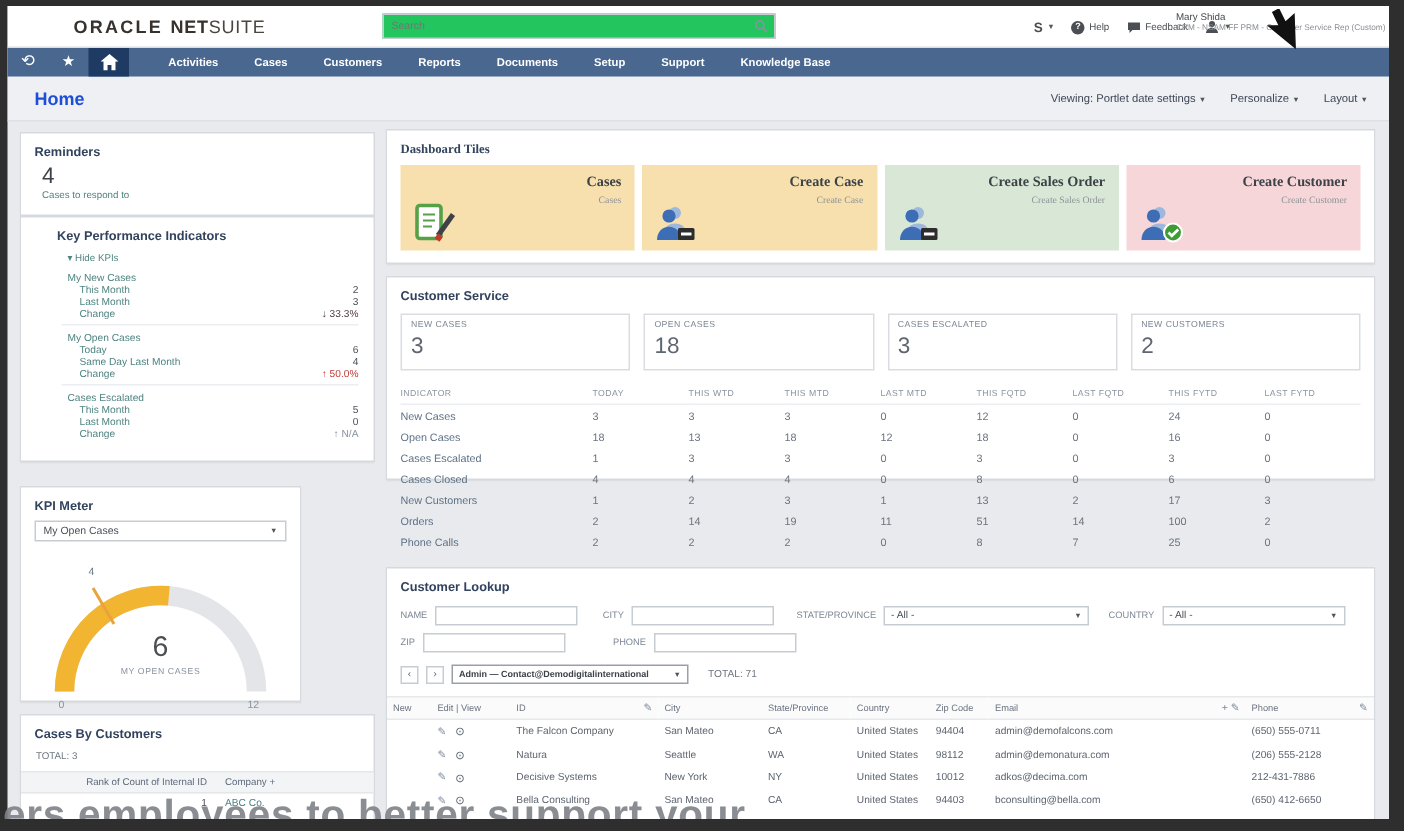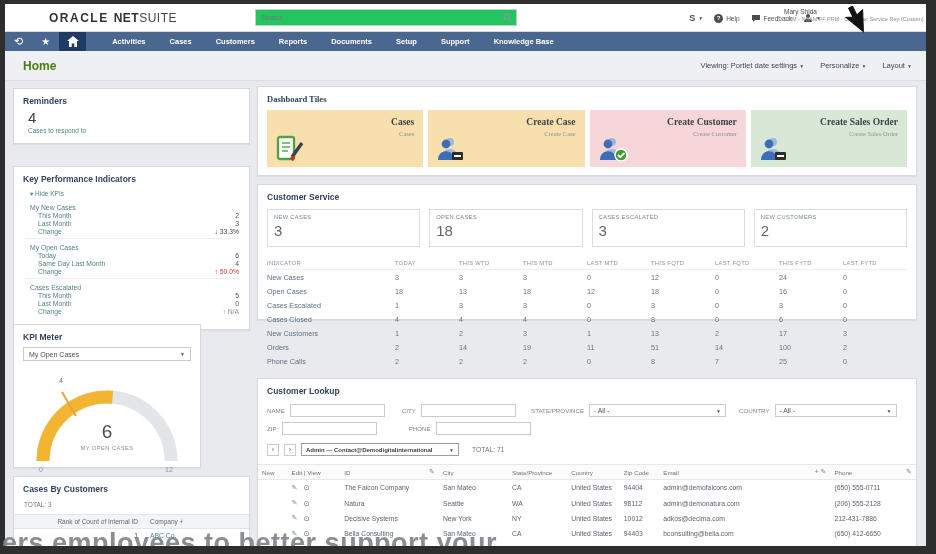--- a/index.html
+++ b/index.html
@@ -47,21 +47,21 @@
   .home-tile { width:27px; height:19px; background:#1f3b63; display:flex; align-items:center;
     justify-content:center; cursor:pointer; }
   .nav-items { display:flex; margin-left:14px; gap:0; }
   .nav-item { color:#fff; font-size:7.5px; font-weight:bold; padding:0 12px;
     line-height:19px; cursor:pointer; }
 
   
   .pagehead { position:absolute; left:0; top:47px; width:921px; height:30px;
     background:#eef0f4; border-bottom:1px solid #dcdfe4; }
   .page-title { position:absolute; left:18px; top:8px; font-size:12px; font-weight:bold;
-    color:#4d7c0f; }
+    color:#1d4ed8; }
   .ph-right { position:absolute; right:14px; top:10px; display:flex; gap:16px;
     font-size:7.5px; color:#3e4654; }
   .ph-right span { cursor:pointer; }
 
   .card { position:absolute; background:#fff; border:1px solid #d6d9de;
     box-shadow:0 1px 1px rgba(0,0,0,.05); }
   .card-title { font-size:8.5px; font-weight:bold; color:#32435e; padding:7px 9px 3px; }
 
   
   .rem-num { font-size:16px; color:#3d4document; color:#3c4248; padding:0 0 0 14px; font-weight:normal;}
@@ -217,21 +217,21 @@
         <span><span>Layout</span> <span class="caret">▼</span></span>
       </div>
     </div>
 
     <div class="card" style="left:8px; top:84px; width:237px; height:56px;">
       <div class="card-title">Reminders</div>
       <div class="rem-num" style="font-size:15px;color:#3c4248;padding-left:14px;">4</div>
       <div class="rem-link">Cases to respond to</div>
     </div>
 
-    <div class="card" style="left:8px; top:162px; width:237px; height:164px;">
+    <div class="card" style="left:8px; top:140px; width:237px; height:164px;padding-left:15px;">
       <div class="card-title">Key Performance Indicators</div>
       <div class="kpi-toggle">▾ <span>Hide KPIs</span></div>
       <div id="kpi-groups">
           <div class="kpi-group">
             <div class="kpi-gname">My New Cases</div>
             <div class="kpi-row">
               <span class="lbl">This Month</span>
               <span class="val">2</span>
             </div>
             <div class="kpi-row">
@@ -325,35 +325,35 @@
                 <rect x="14.6" y="21" width="4" height="4" fill="#c0392b" transform="rotate(35 16 23)"></rect>
               </svg></span></div>
           <div class="tile" style="background: rgb(247, 224, 173);"><div class="t-title">Create Case</div><div class="t-sub">Create Case</div><span><svg width="32" height="26" viewBox="0 0 32 26" style="position: absolute; left: 9px; bottom: 5px;">
                 <circle cx="13" cy="6" r="4" fill="#9db8dc"></circle>
                 <path d="M5 21 c0-5 3.5-8 8-8 s8 3 8 8 v2 H5 z" fill="#9db8dc"></path>
                 <circle cx="9" cy="8" r="4.4" fill="#3d6eb5"></circle>
                 <path d="M1 24 c0-5.5 3.6-8.8 8-8.8 s8 3.3 8 8.8 z" fill="#3d6eb5"></path>
                 <rect x="15" y="16" width="11" height="8" rx="1" fill="#2d2d2d"></rect>
                 <rect x="17" y="19" width="7" height="2" fill="#fff"></rect>
               </svg></span></div>
+          <div class="tile" style="background: rgb(217, 232, 214);"><div class="t-title">Create Sales Order</div><div class="t-sub">Create Sales Order</div><span><svg width="32" height="26" viewBox="0 0 32 26" style="position: absolute; left: 9px; bottom: 5px;">
+                <circle cx="13" cy="6" r="4" fill="#9db8dc"></circle>
+                <path d="M5 21 c0-5 3.5-8 8-8 s8 3 8 8 v2 H5 z" fill="#9db8dc"></path>
+                <circle cx="9" cy="8" r="4.4" fill="#3d6eb5"></circle>
+                <path d="M1 24 c0-5.5 3.6-8.8 8-8.8 s8 3.3 8 8.8 z" fill="#3d6eb5"></path>
+                <rect x="15" y="16" width="11" height="8" rx="1" fill="#2d2d2d"></rect>
+                <rect x="17" y="19" width="7" height="2" fill="#fff"></rect>
+              </svg></span></div>
           <div class="tile" style="background: rgb(247, 214, 217);"><div class="t-title">Create Customer</div><div class="t-sub">Create Customer</div><span><svg width="32" height="26" viewBox="0 0 32 26" style="position: absolute; left: 9px; bottom: 5px;">
                 <circle cx="13" cy="6" r="4" fill="#9db8dc"></circle>
                 <path d="M5 21 c0-5 3.5-8 8-8 s8 3 8 8 v2 H5 z" fill="#9db8dc"></path>
                 <circle cx="9" cy="8" r="4.4" fill="#3d6eb5"></circle>
                 <path d="M1 24 c0-5.5 3.6-8.8 8-8.8 s8 3.3 8 8.8 z" fill="#3d6eb5"></path>
                 <circle cx="22" cy="19" r="6" fill="#3f9c35" stroke="#fff" stroke-width="1.4"></circle>
                 <path d="M19 19 l2.2 2.2 L25.5 17" fill="none" stroke="#fff" stroke-width="1.8"></path>
-              </svg></span></div>
-          <div class="tile" style="background: rgb(217, 232, 214);"><div class="t-title">Create Sales Order</div><div class="t-sub">Create Sales Order</div><span><svg width="32" height="26" viewBox="0 0 32 26" style="position: absolute; left: 9px; bottom: 5px;">
-                <circle cx="13" cy="6" r="4" fill="#9db8dc"></circle>
-                <path d="M5 21 c0-5 3.5-8 8-8 s8 3 8 8 v2 H5 z" fill="#9db8dc"></path>
-                <circle cx="9" cy="8" r="4.4" fill="#3d6eb5"></circle>
-                <path d="M1 24 c0-5.5 3.6-8.8 8-8.8 s8 3.3 8 8.8 z" fill="#3d6eb5"></path>
-                <rect x="15" y="16" width="11" height="8" rx="1" fill="#2d2d2d"></rect>
-                <rect x="17" y="19" width="7" height="2" fill="#fff"></rect>
               </svg></span></div>
         </div>
     </div>
 
     <div class="card" style="left:252px; top:180px; width:660px; height:136px;">
       <div class="card-title">Customer Service</div>
       <div class="stats-row" id="stats-row">
           <div class="stat">
             <div class="s-lbl">NEW CASES</div>
             <div class="s-val">3</div>

